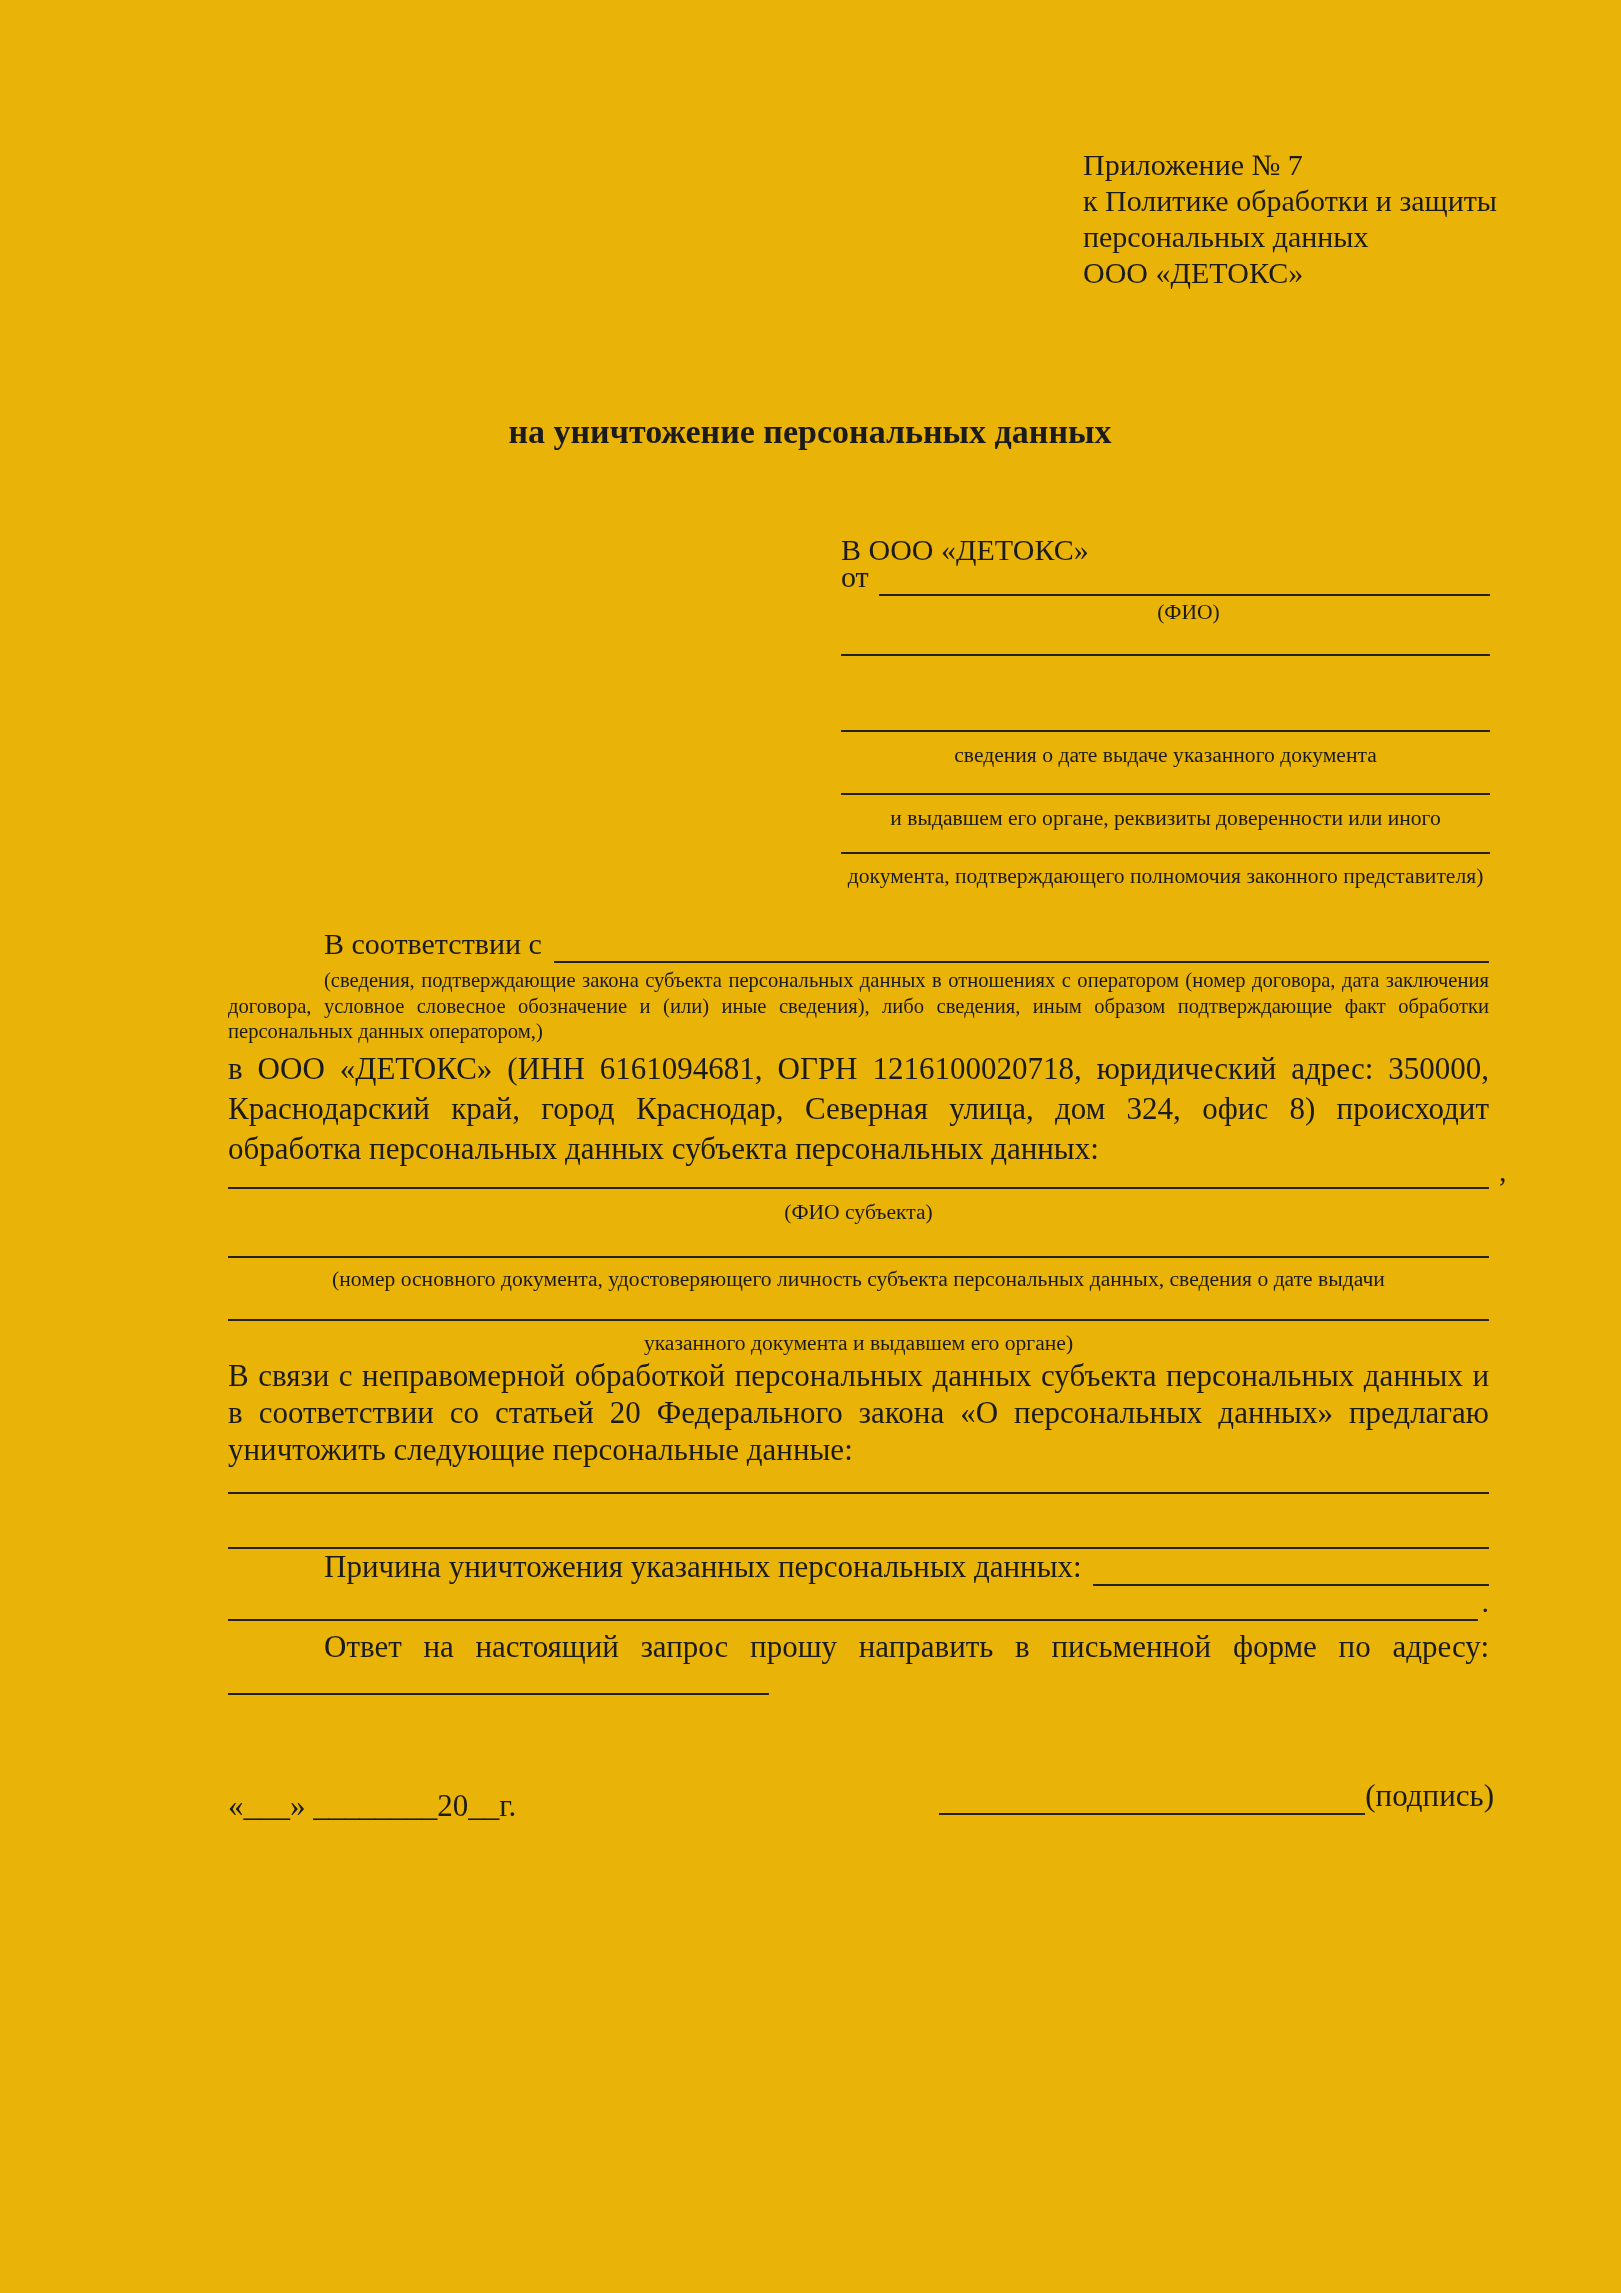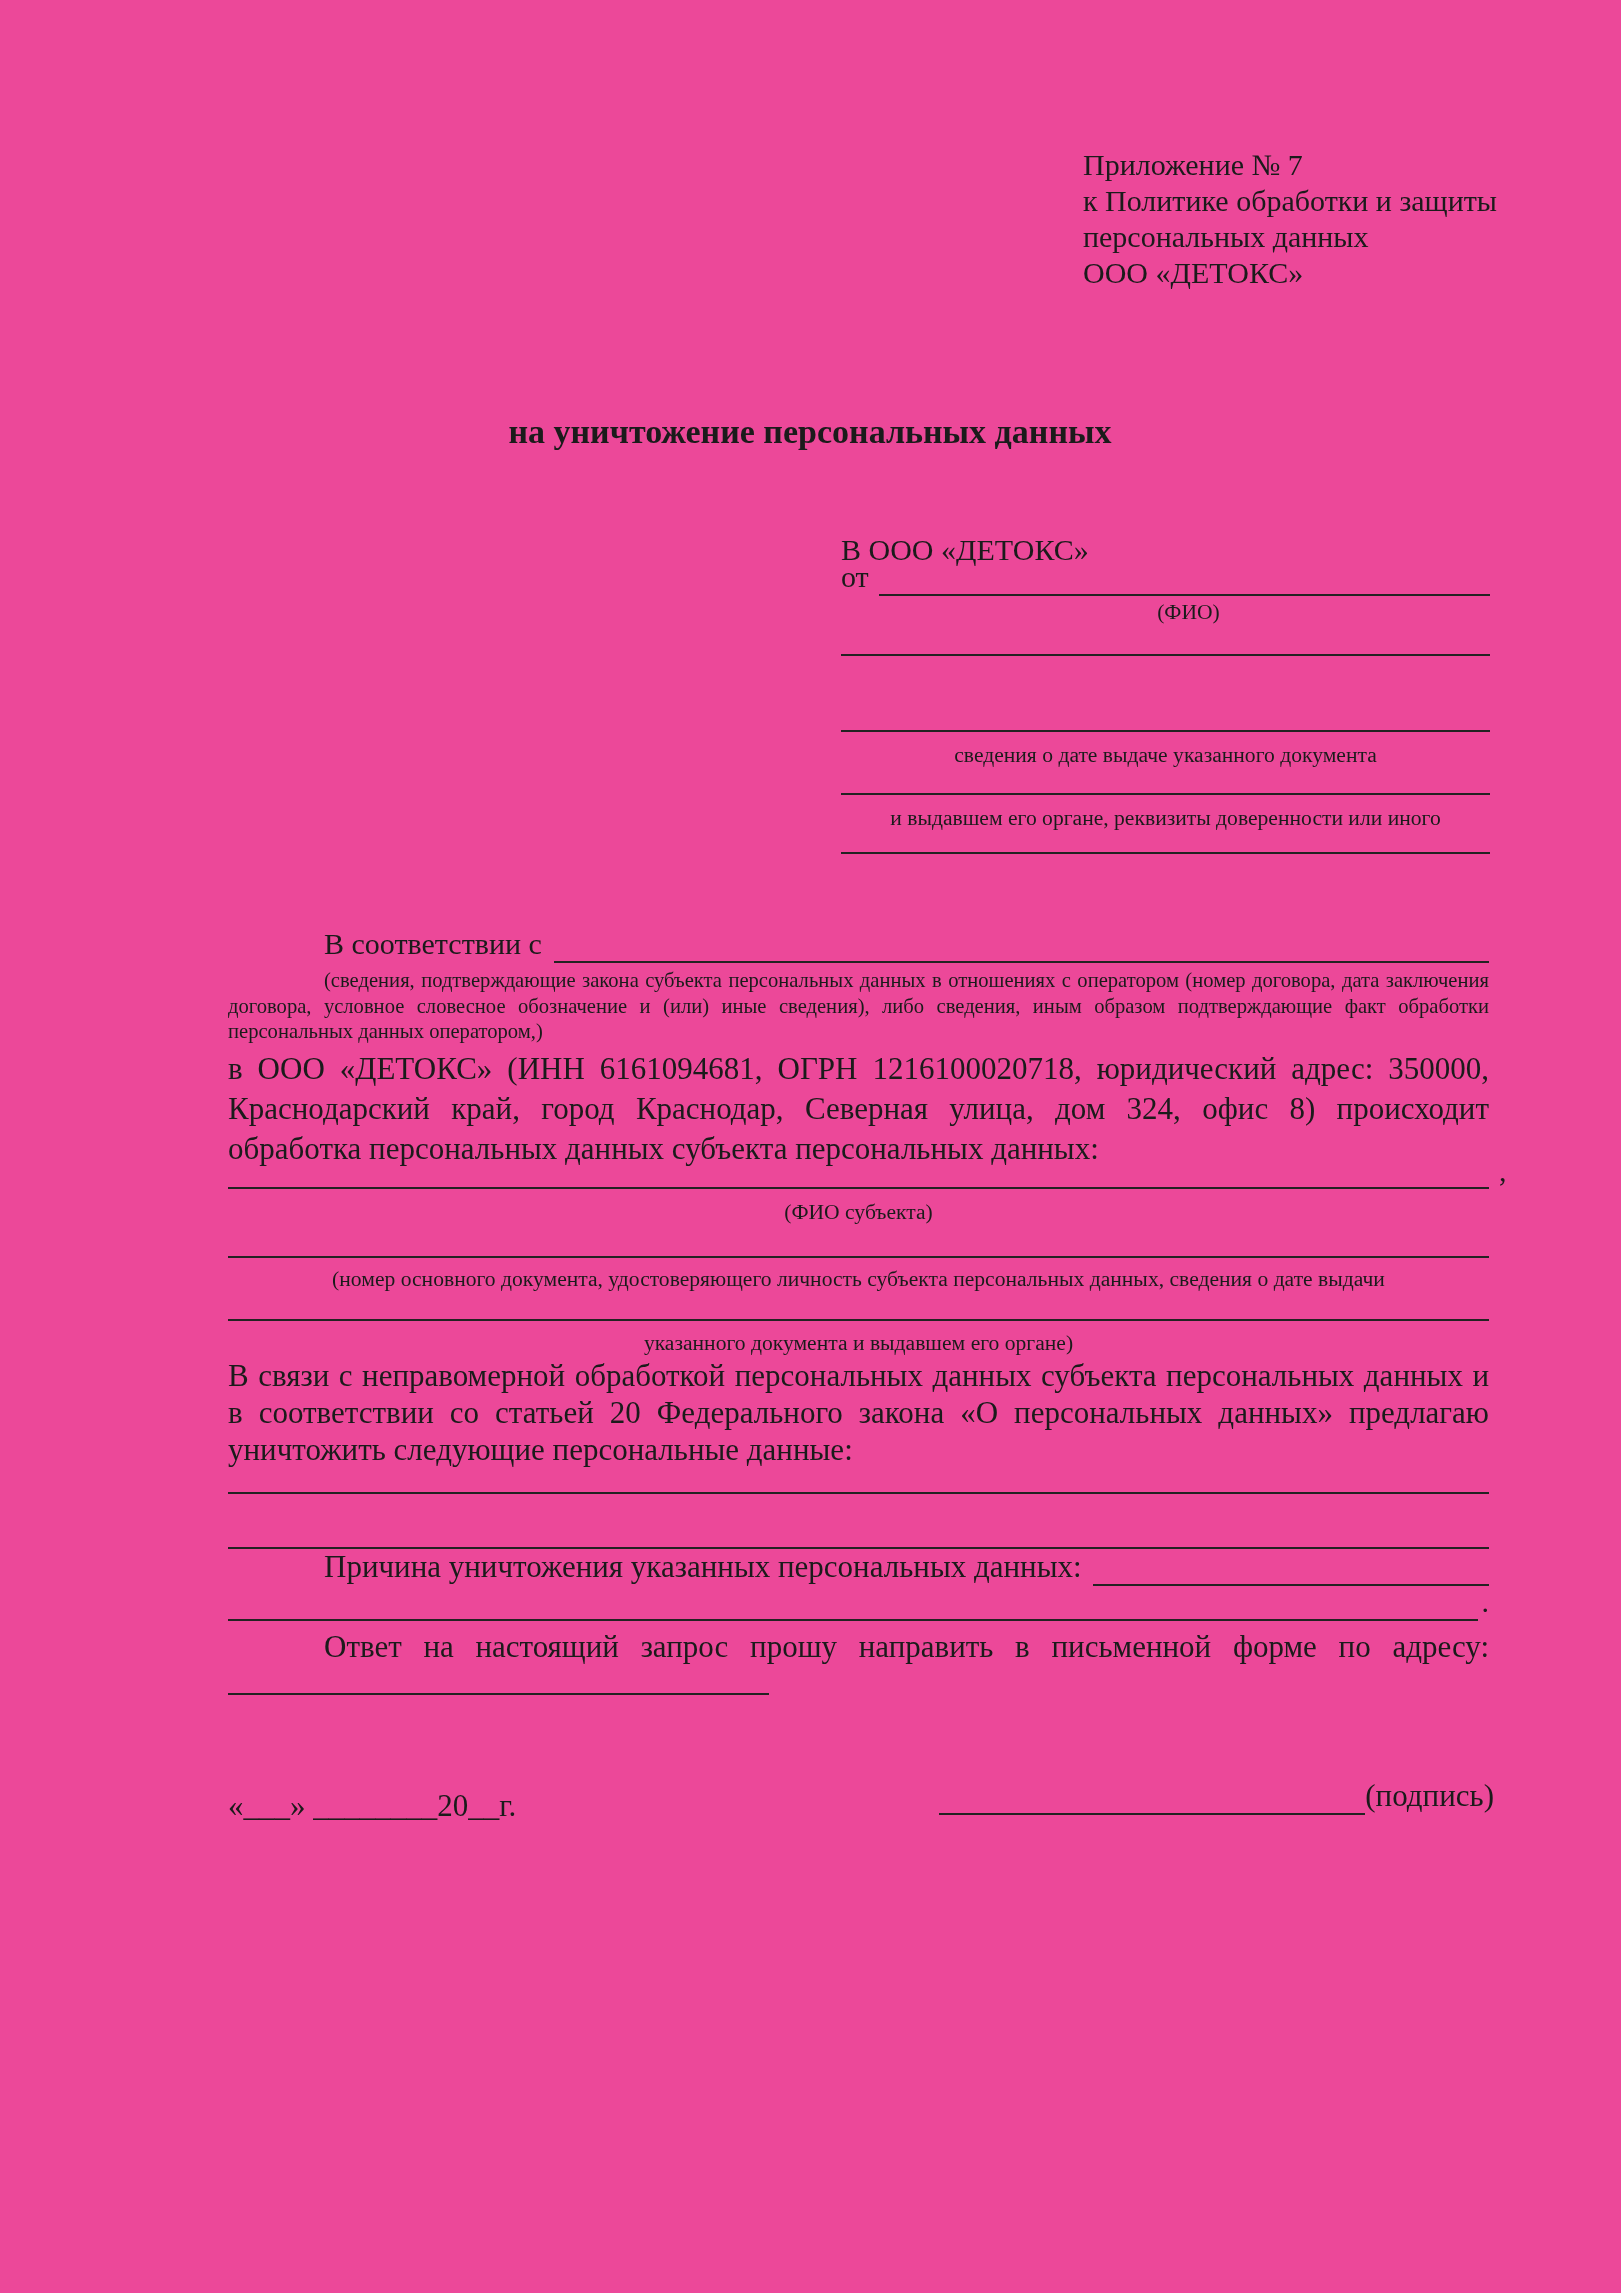--- a/index.html
+++ b/index.html
@@ -1,20 +1,20 @@
 <!DOCTYPE html>
 <html><head>
 <meta charset="utf-8">
 <style>
   html,body{margin:0;padding:0;background:#e8e8e8;}
   .page{
     position:relative;
     width:1621px;height:2294px;
     margin:0 auto;
-    background:#ec4899;
+    background:#eab308;
     font-family:"Liberation Serif","DejaVu Serif",serif;
     color:#1b1b1b;
     overflow:hidden;
   }
   .abs{position:absolute;}
   .body-text{font-size:30px;line-height:39px;}
   .caption{font-size:21.6px;line-height:25.5px;text-align:center;white-space:nowrap;}
   .hr{border-top:2.9px solid #222;height:0;}
   .flex-row{display:flex;align-items:flex-end;}
   .blank-fill{flex:1;border-bottom:2.9px solid #222;height:7.8px;}
@@ -65,20 +65,21 @@
 
   <div class="abs caption-col hr" style="top:654px;"></div>
 
   <div class="abs caption-col hr" style="top:730px;"></div>
   <div class="abs caption-col caption" style="top:743px;">сведения о дате выдаче указанного документа</div>
 
   <div class="abs caption-col hr" style="top:793px;"></div>
   <div class="abs caption-col caption" style="top:806px;">и выдавшем его органе, реквизиты доверенности или иного</div>
 
   <div class="abs caption-col hr" style="top:852px;"></div>
+  <div class="abs caption-col caption" style="top:864px;">документа, подтверждающего полномочия законного представителя)</div>
 
   <div class="abs col-full flex-row" style="top:931px;height:32px;justify-content:flex-end;">
     <span class="body-text" style="margin-left:96px;margin-right:11.8px;">В соответствии с</span>
     <span class="blank-fill"></span>
   </div>
 
   <div class="abs col-full finenote justify indent" style="top:968px;">(сведения, подтверждающие закона субъекта персональных данных в отношениях с оператором (номер договора, дата заключения договора, условное словесное обозначение и (или) иные сведения), либо сведения, иным образом подтверждающие факт обработки персональных данных оператором,)</div>
 
   <div class="abs col-full body-text justify" style="top:1049px;line-height:40px;font-size:31px;">в ООО «ДЕТОКС» (ИНН 6161094681, ОГРН 1216100020718, юридический адрес: 350000, Краснодарский край, город Краснодар, Северная улица, дом 324, офис 8) происходит обработка персональных данных субъекта персональных данных:</div>
 

